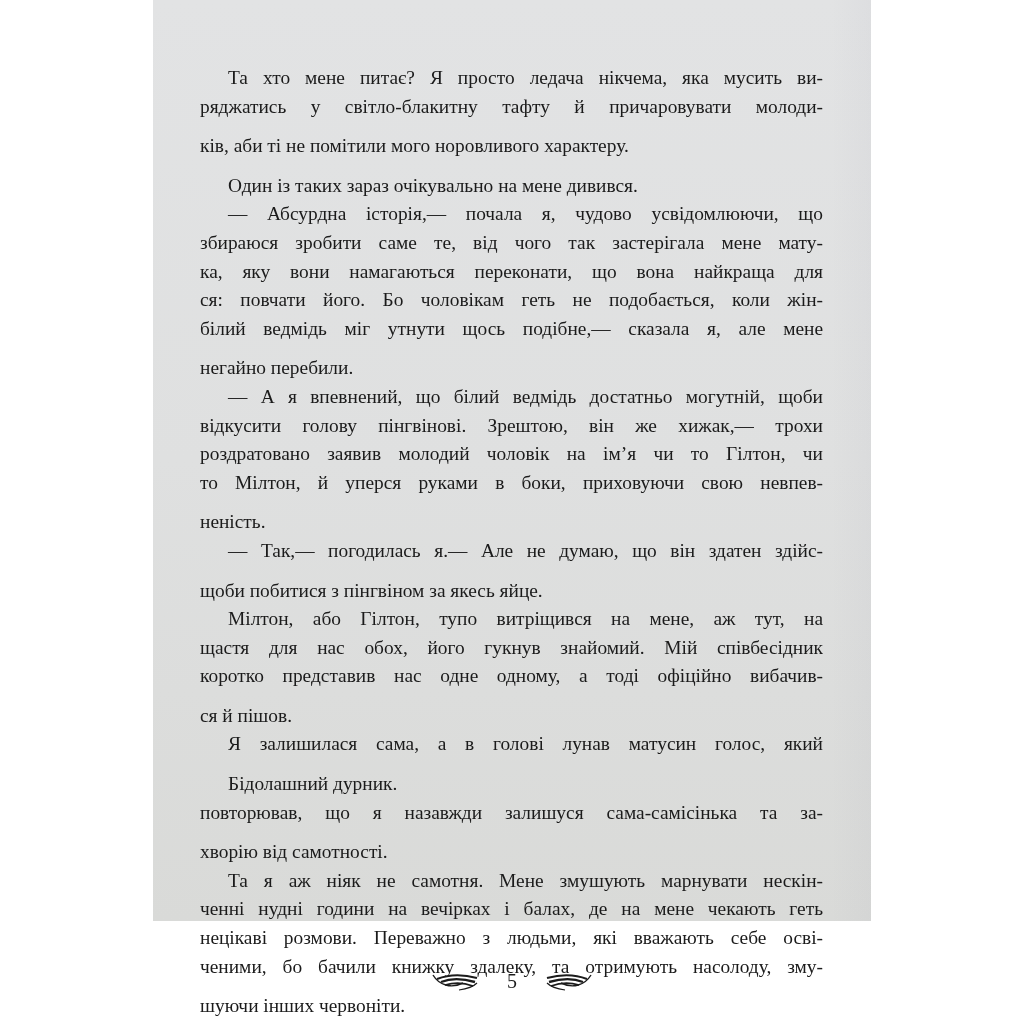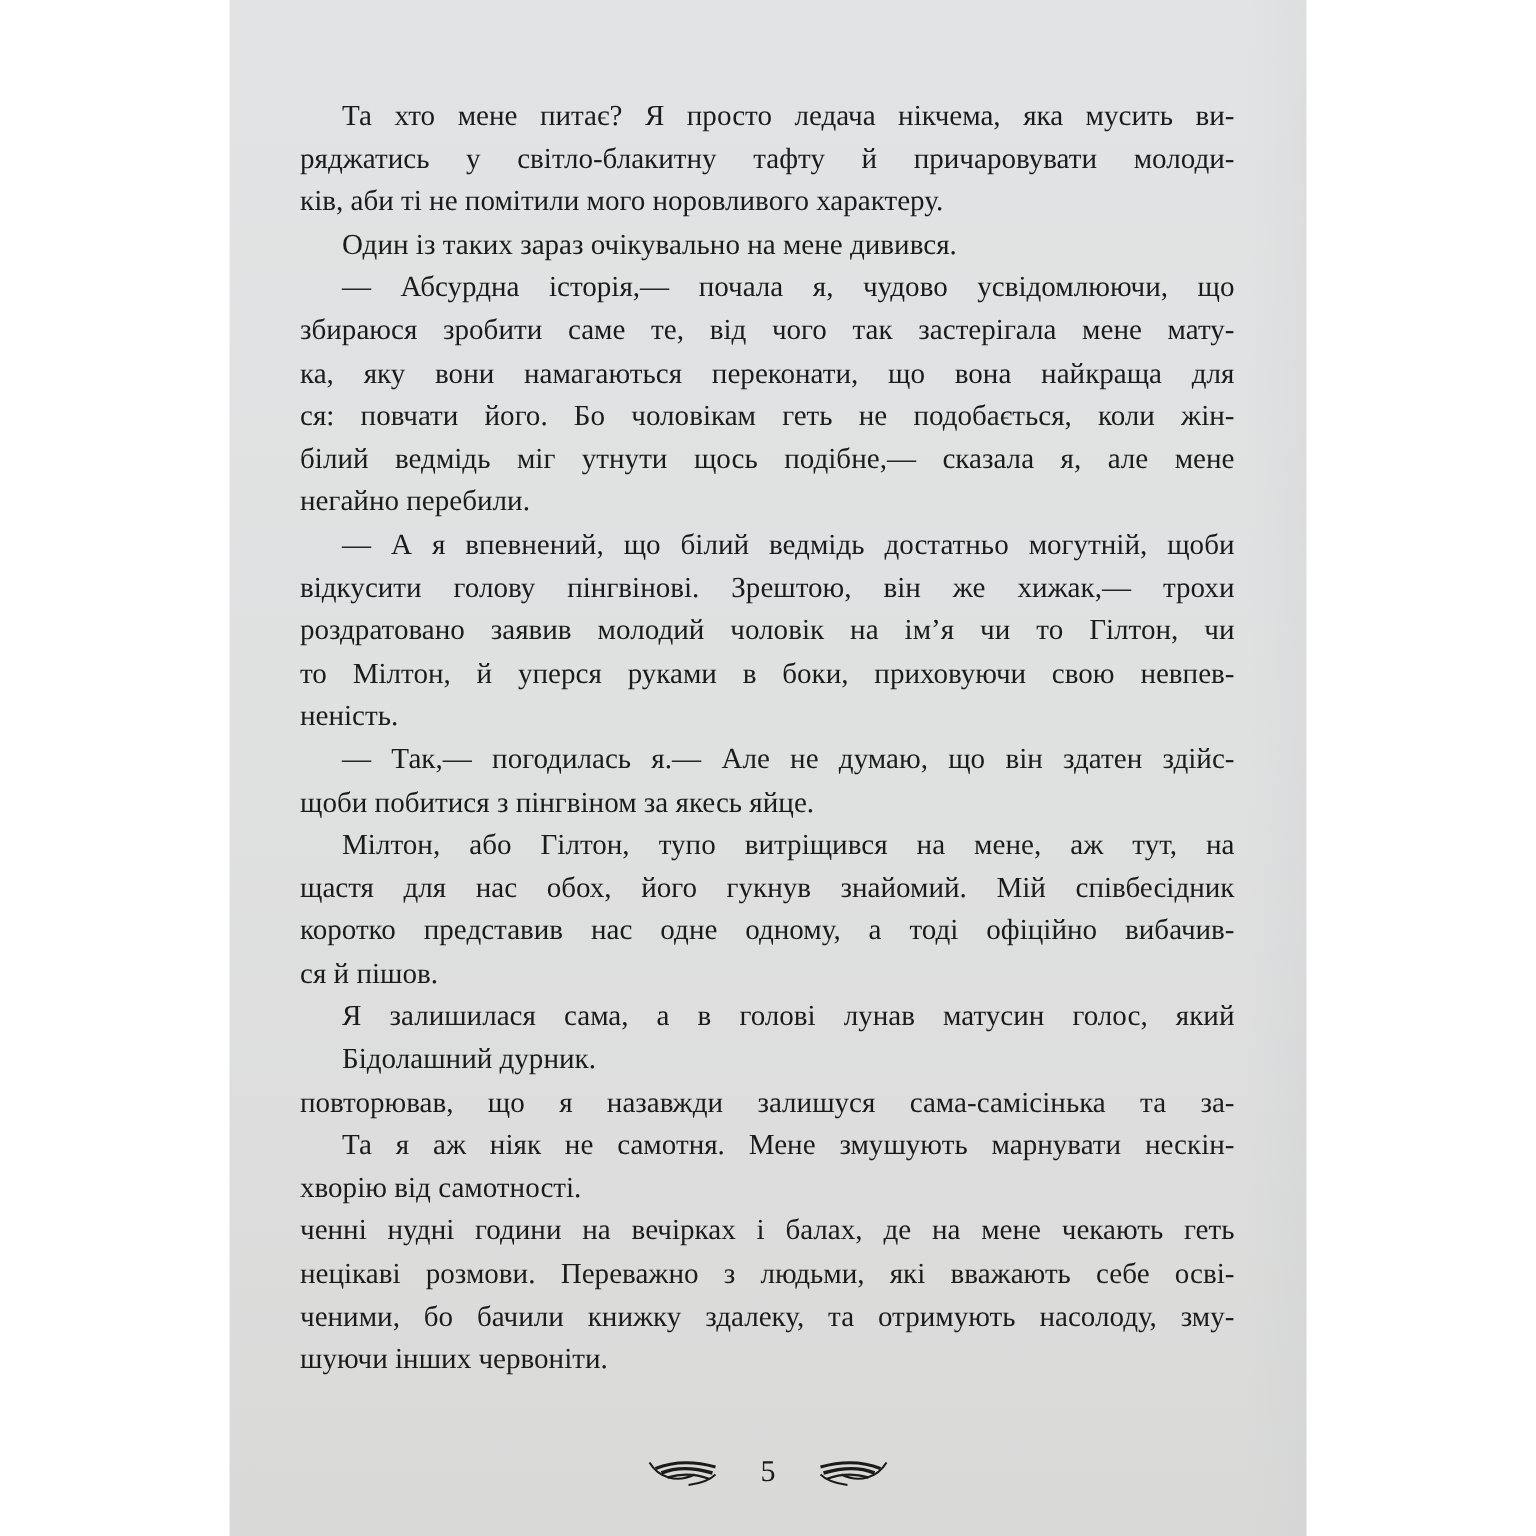--- a/index.html
+++ b/index.html
@@ -8,21 +8,21 @@
     width: 1024px;
     height: 1024px;
     background: #ffffff;
     overflow: hidden;
   }
   .page {
     position: absolute;
     left: 153px;
     top: 0;
     width: 718px;
-    height: 1024px;
+    height: 921px;
     background: linear-gradient(180deg, #e2e3e4 0%, #dfe0e0 50%, #d9dad8 100%);
   }
   .page::after {
     content: "";
     position: absolute;
     right: 0; top: 0; bottom: 0;
     width: 40px;
     background: linear-gradient(90deg, rgba(0,0,0,0) 0%, rgba(140,140,160,0.06) 100%);
     pointer-events: none;
   }
@@ -37,21 +37,21 @@
     color: #1b1b1b;
   }
   .line {
     display: block;
     white-space: nowrap;
     height: 28.6px;
     text-align: justify;
     text-align-last: justify;
   }
   .line.indent { padding-left: 28px; }
-  .line.last { text-align-last: left; }
+  .line.last { text-align-last: left; margin-top: 11px; }
   .footer {
     position: absolute;
     left: 0;
     width: 718px;
     top: 966px;
     height: 30px;
     display: flex;
     align-items: center;
     justify-content: center;
     gap: 26px;
@@ -85,22 +85,22 @@
       <span class="line last">неність.</span>
       <span class="line indent">— Так,— погодилась я.— Але не думаю, що він здатен здійс-</span>
       <span class="line last">щоби побитися з пінгвіном за якесь яйце.</span>
       <span class="line indent">Мілтон, або Гілтон, тупо витріщився на мене, аж тут, на</span>
       <span class="line">щастя для нас обох, його гукнув знайомий. Мій співбесідник</span>
       <span class="line">коротко представив нас одне одному, а тоді офіційно вибачив-</span>
       <span class="line last">ся й пішов.</span>
       <span class="line indent">Я залишилася сама, а в голові лунав матусин голос, який</span>
       <span class="line indent last">Бідолашний дурник.</span>
       <span class="line">повторював, що я назавжди залишуся сама-самісінька та за-</span>
+      <span class="line last">хворію від самотності.</span>
       <span class="line indent">Та я аж ніяк не самотня. Мене змушують марнувати нескін-</span>
-      <span class="line last">хворію від самотності.</span>
       <span class="line">ченні нудні години на вечірках і балах, де на мене чекають геть</span>
       <span class="line">нецікаві розмови. Переважно з людьми, які вважають себе осві-</span>
       <span class="line">ченими, бо бачили книжку здалеку, та отримують насолоду, зму-</span>
       <span class="line last">шуючи інших червоніти.</span>
     </div>
 
   <div class="footer">
     <svg class="ornament" viewBox="0 0 52 24">
       <path d="M4 6 C 10 16, 22 20, 34 14" stroke="#1b1b1b" stroke-width="1.4" fill="none"></path>
       <path d="M8 10 C 18 6, 30 4, 48 9" stroke="#1b1b1b" stroke-width="2" fill="none"></path>

